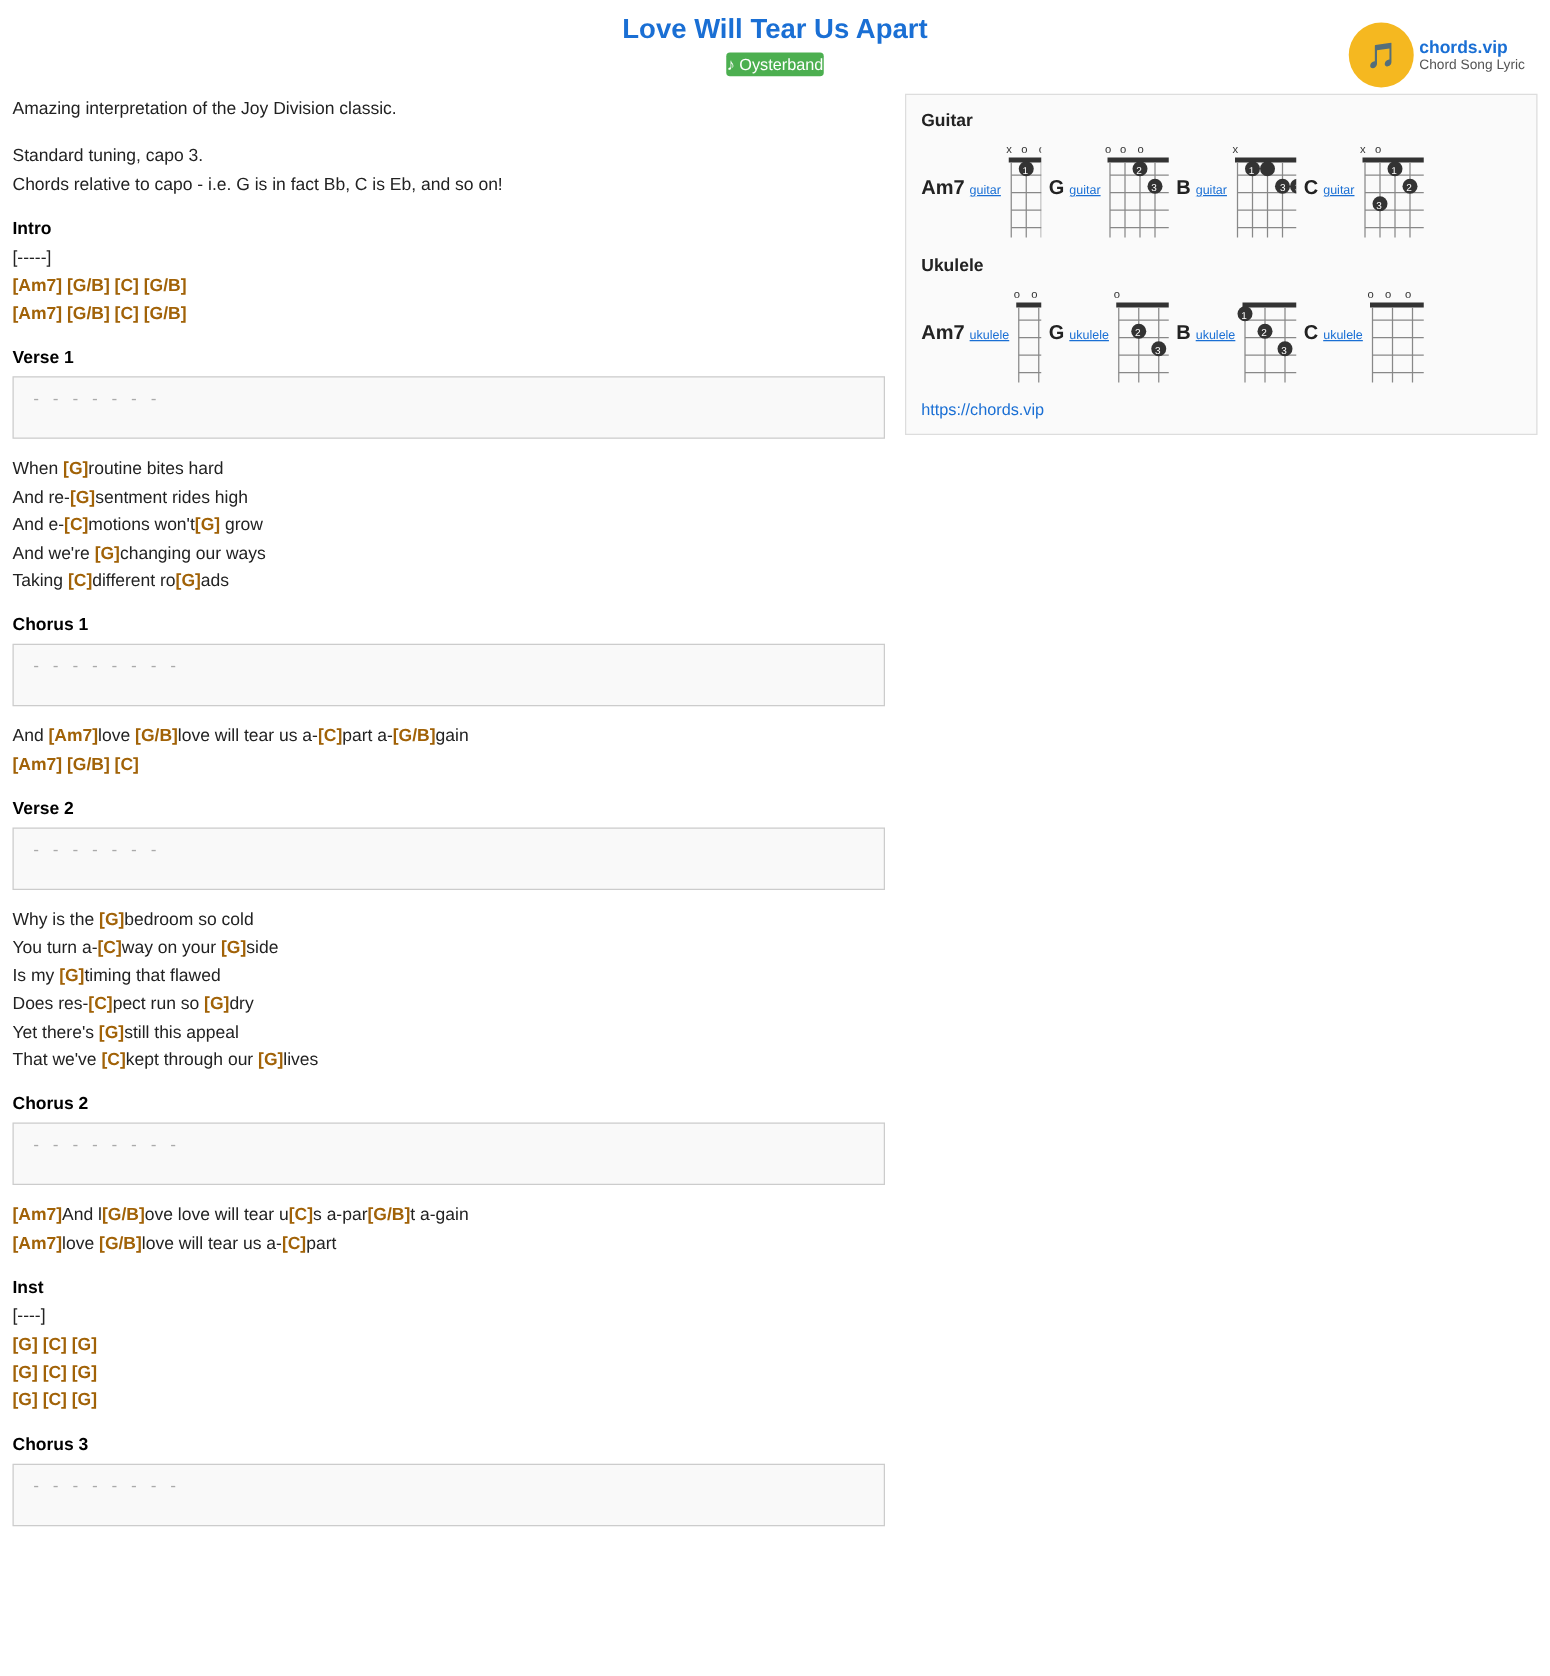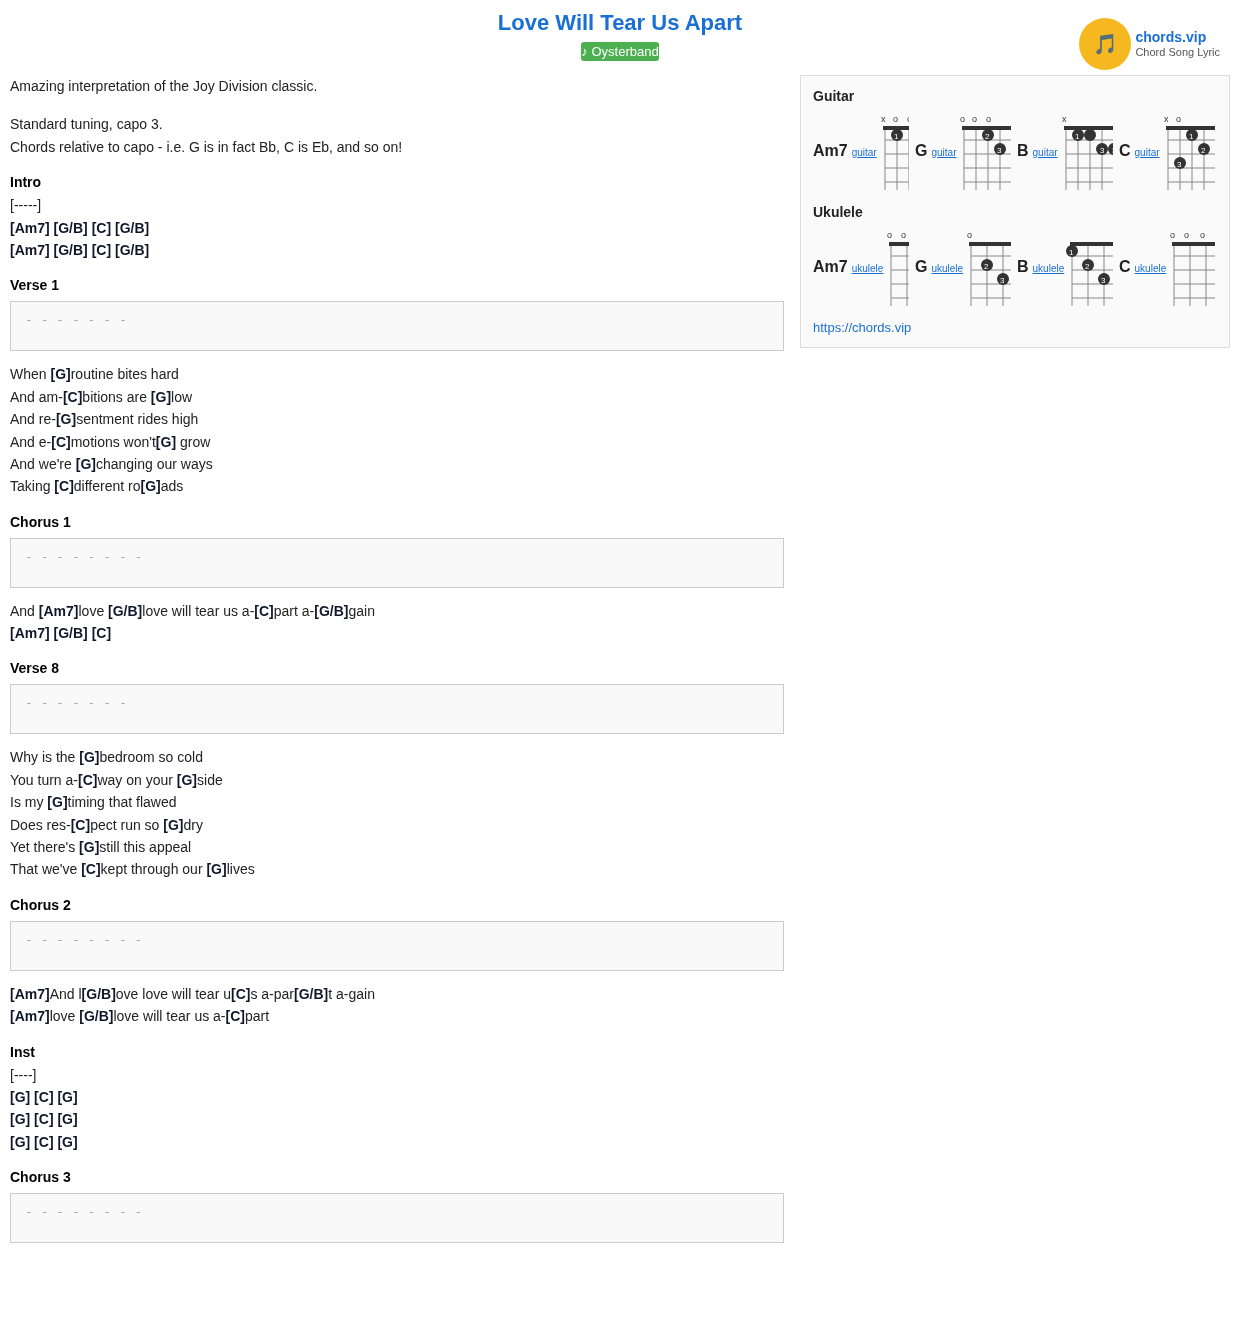--- a/index.html
+++ b/index.html
@@ -32,21 +32,21 @@
     .main-layout {
       display: flex;
       gap: 16px;
       align-items: flex-start;
     }
     .lyrics-section {
       flex: 1;
       min-width: 0;
     }
     .chord-panel {
-      width: 430px;
+      width: 506px;
       flex-shrink: 0;
       border: 1px solid #ddd;
       background: #fafafa;
       padding: 12px;
       font-size: 12px;
     }
     .chord-panel-section-title {
       font-weight: bold;
       font-size: 14px;
       margin-bottom: 8px;
@@ -91,21 +91,21 @@
       font-weight: bold;
       margin-top: 16px;
       margin-bottom: 4px;
       color: #000000;
     }
     .lyric-line {
       line-height: 1.6;
       color: #222;
     }
     .chord-inline {
-      color: #0f172a;
+      color: #a16207;
       font-weight: bold;
     }
     .tab-box {
       border: 1px solid #ccc;
       background: #f9f9f9;
       padding: 10px 14px;
       margin: 8px 0 12px 0;
       color: #aaa;
       font-family: monospace;
       font-size: 13px;
@@ -194,21 +194,20 @@
         </p>
       </div>
 
       
       <div>
         <p class="section-heading">Verse 1</p>
         <div class="tab-box">
           <span>- - - - - - -</span>
         </div>
         <p class="lyric-line">When <span class="chord-inline">[G]</span>routine bites hard</p>
-        <p class="lyric-line">And am-<span class="chord-inline">[C]</span>bitions are <span class="chord-inline">[G]</span>low</p>
         <p class="lyric-line">And re-<span class="chord-inline">[G]</span>sentment rides high</p>
         <p class="lyric-line">And e-<span class="chord-inline">[C]</span>motions won't<span class="chord-inline">[G]</span> grow</p>
         <p class="lyric-line">And we're <span class="chord-inline">[G]</span>changing our ways</p>
         <p class="lyric-line">Taking <span class="chord-inline">[C]</span>different ro<span class="chord-inline">[G]</span>ads</p>
       </div>
 
       
       <div>
         <p class="section-heading">Chorus 1</p>
         <div class="tab-box">
@@ -217,21 +216,21 @@
         <p class="lyric-line">And <span class="chord-inline">[Am7]</span>love <span class="chord-inline">[G/B]</span>love will tear us a-<span class="chord-inline">[C]</span>part a-<span class="chord-inline">[G/B]</span>gain</p>
         <p class="lyric-line">
           <span class="chord-inline">[Am7]</span>
           <span class="chord-inline">[G/B]</span>
           <span class="chord-inline">[C]</span>
         </p>
       </div>
 
       
       <div>
-        <p class="section-heading">Verse 8</p>
+        <p class="section-heading">Verse 2</p>
         <div class="tab-box">
           <span>- - - - - - -</span>
         </div>
         <p class="lyric-line">Why is the <span class="chord-inline">[G]</span>bedroom so cold</p>
         <p class="lyric-line">You turn a-<span class="chord-inline">[C]</span>way on your <span class="chord-inline">[G]</span>side</p>
         <p class="lyric-line">Is my <span class="chord-inline">[G]</span>timing that flawed</p>
         <p class="lyric-line">Does res-<span class="chord-inline">[C]</span>pect run so <span class="chord-inline">[G]</span>dry</p>
         <p class="lyric-line">Yet there's <span class="chord-inline">[G]</span>still this appeal</p>
         <p class="lyric-line">That we've <span class="chord-inline">[C]</span>kept through our <span class="chord-inline">[G]</span>lives</p>
       </div>

